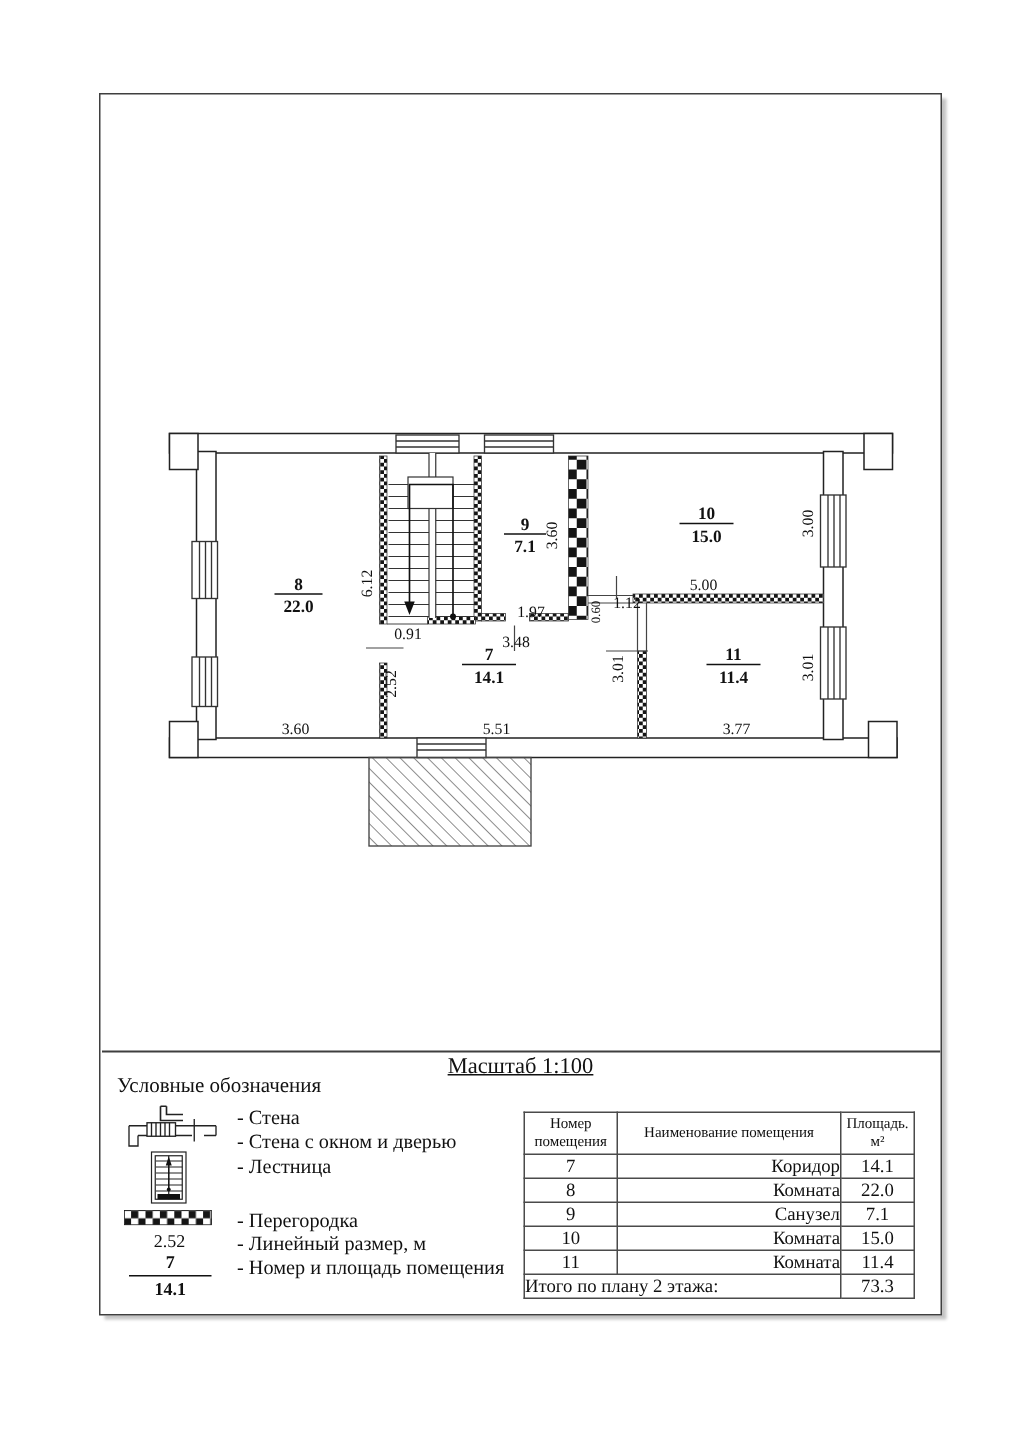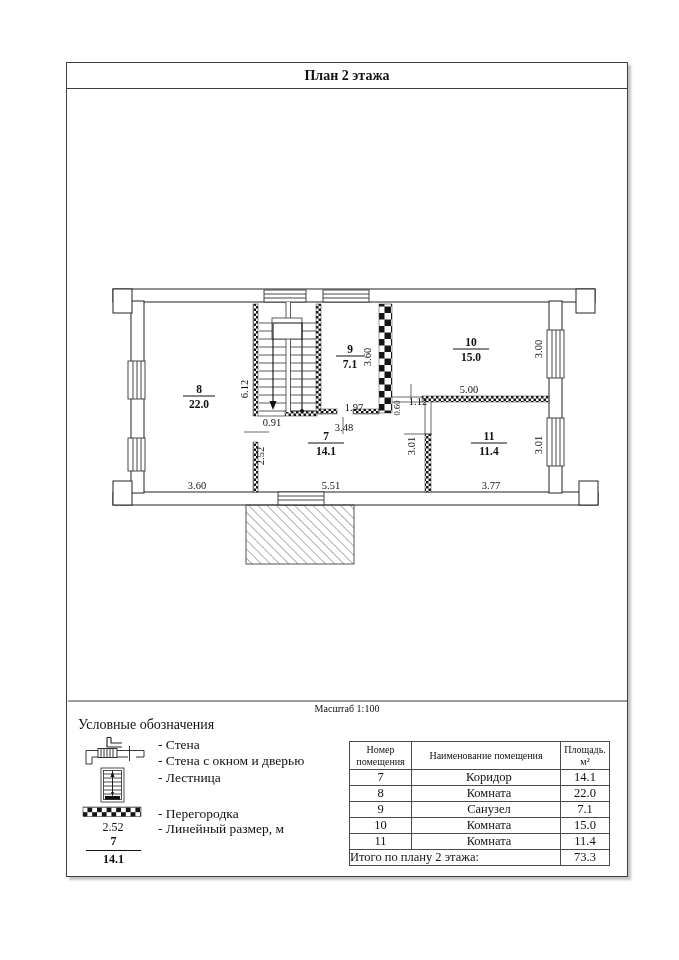--- a/index.html
+++ b/index.html
@@ -3,44 +3,43 @@
 <meta charset="utf-8">
 <style>
   html,body{margin:0;padding:0;background:#fff;width:679px;height:960px;overflow:hidden;}
   body{font-family:"Liberation Serif","DejaVu Serif",serif;color:#111;}
   .page{position:absolute;left:66px;top:62px;width:560px;height:813px;background:#fff;
         border:1.6px solid #3f3f3f;box-shadow:3px 3px 2px #c4c4c4;}
   .titlebar{position:absolute;left:0;top:0;width:100%;height:25px;line-height:25px;
         border-bottom:1.6px solid #3f3f3f;text-align:center;font-weight:bold;font-size:14px;}
   .plan-svg{position:absolute;left:0;top:0;width:560px;height:813px;z-index:1;}
   .abs{position:absolute;z-index:2;white-space:nowrap;text-align:right;}
-  .scale-label{left:0;top:640px;width:100%;text-align:center;font-size:10px;}
+  .scale-label{left:0;top:640px;width:100%;text-align:center;font-size:15px;text-decoration:underline;}
   .expl-title{left:284px;top:651px;width:300px;text-align:center;font-size:13.5px;}
   .legend-title{left:11px;top:654px;font-size:14px;}
   .lg-label{left:91px;font-size:13.5px;}
   .lg-dim-sample{left:30px;top:757px;width:32px;text-align:center;font-size:12px;}
   .lg-frac{left:19px;top:771px;width:55px;text-align:center;font-size:12px;font-weight:bold;z-index:2;position:absolute;}
   .lg-frac .num{border-bottom:1.2px solid #111;padding-bottom:1px;}
   .lg-frac .area{padding-top:1px;}
   .expl-table-wrap{left:282px;top:678px;z-index:2;position:absolute;}
   table.expl{border-collapse:collapse;table-layout:fixed;width:260px;}
   table.expl th,table.expl td{border:1px solid #4a4a4a;overflow:hidden;}
   table.expl th{font-weight:normal;font-size:10px;line-height:1.15;padding:2px 1px;text-align:center;}
   table.expl td{font-size:12.5px;height:14.5px;padding:0;}
   td.c-num{text-align:center;}
-  td.c-name{text-align:center;padding-left:6px !important;}
+  td.c-name{text-align:right;padding-left:6px !important;}
   td.c-area{text-align:center;}
   td.c-total{text-align:left;padding-right:8px !important;}
 </style>
 </head>
 <body>
 
 <div class="page">
 
-  <div class="titlebar">План 2 этажа</div>
 
   <svg class="plan-svg" viewBox="66 62 560 813" xmlns="http://www.w3.org/2000/svg">
     <defs>
       <pattern id="chk5" patternUnits="userSpaceOnUse" width="5" height="5">
         <rect width="5" height="5" fill="#fff"></rect>
         <rect width="2.5" height="2.5" fill="#151515"></rect>
         <rect x="2.5" y="2.5" width="2.5" height="2.5" fill="#151515"></rect>
       </pattern>
       <pattern id="chkW" patternUnits="userSpaceOnUse" width="13" height="13">
         <rect width="13" height="13" fill="#fff"></rect>
@@ -251,20 +250,21 @@
   </svg>
 
   <div class="abs scale-label">Масштаб 1:100</div>
 
   <div class="abs legend-title">Условные обозначения</div>
   <div class="abs lg-label" style="top:674px">- Стена</div>
   <div class="abs lg-label" style="top:690px">- Стена с окном и дверью</div>
   <div class="abs lg-label" style="top:707px">- Лестница</div>
   <div class="abs lg-label" style="top:743px">- Перегородка</div>
   <div class="abs lg-label" style="top:758px">- Линейный размер, м</div>
+  <div class="abs lg-label" style="top:774px">- Номер и площадь помещения</div>
   <div class="abs lg-dim-sample">2.52</div>
   <div class="lg-frac">
     <div class="num">7</div>
     <div class="area">14.1</div>
   </div>
 
   <div class="expl-table-wrap">
     <table class="expl">
       <colgroup>
           <col style="width:62px">

